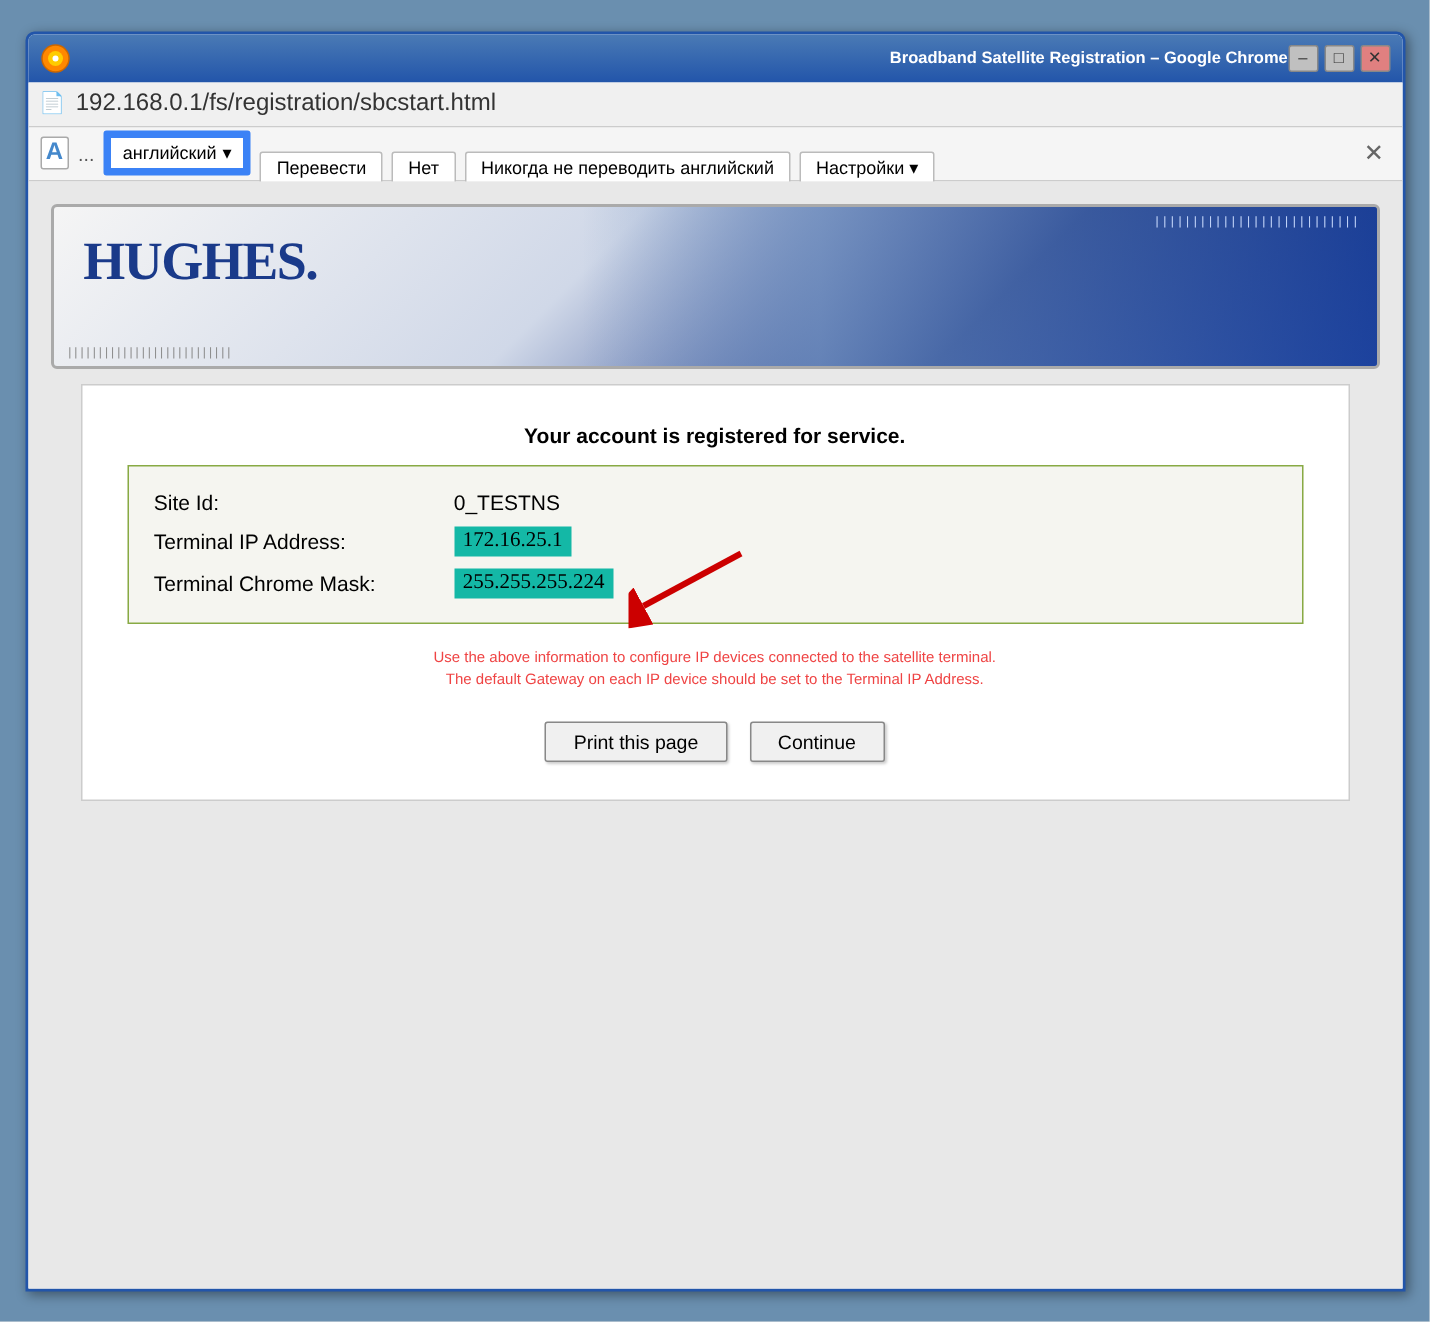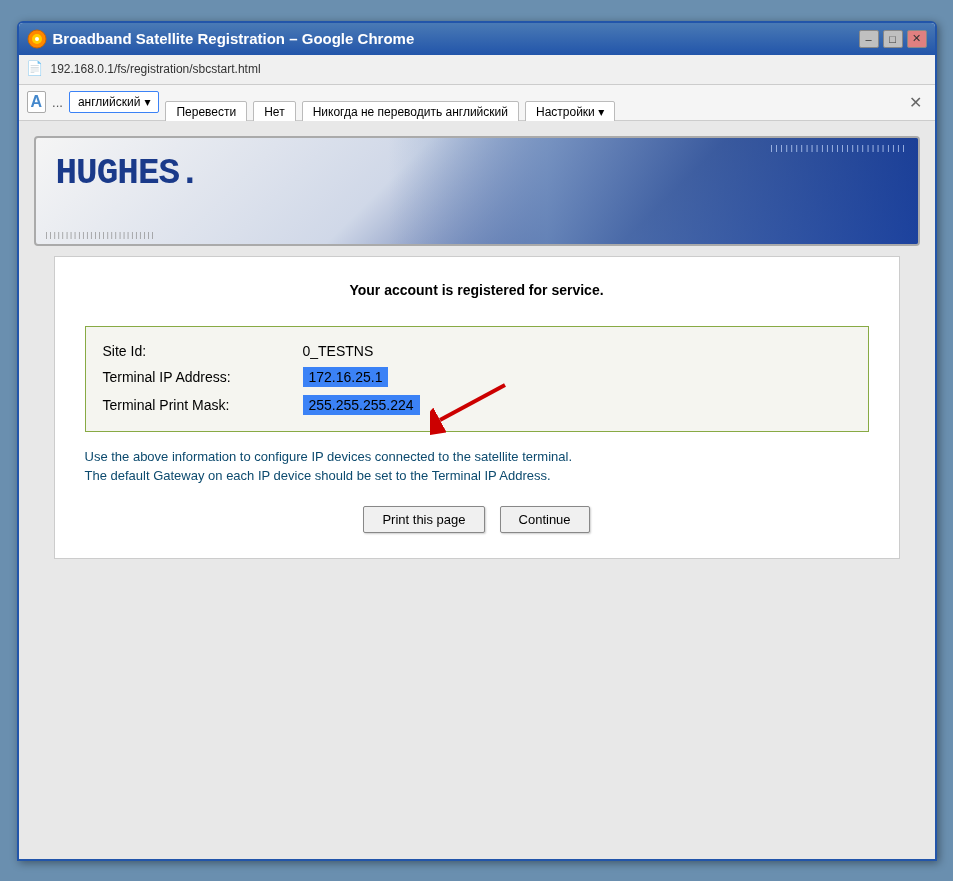--- a/index.html
+++ b/index.html
@@ -38,24 +38,25 @@
 
     .title-bar-icon {
       width: 20px;
       height: 20px;
       margin-right: 6px;
       flex-shrink: 0;
     }
 
     .title-bar-title {
       color: white;
-      font-size: 15px;
+      font-size: 11px;
       font-weight: bold;
       flex: 1;
       white-space: nowrap;
+      text-align: right;
     }
 
     .title-bar-buttons {
       display: flex;
       gap: 4px;
     }
 
     .title-btn {
       width: 20px;
       height: 18px;
@@ -85,21 +86,21 @@
 
     .address-icon {
       width: 18px;
       height: 18px;
       margin-right: 6px;
       color: #666;
       font-size: 14px;
     }
 
     .address-text {
-      font-size: 12px;
+      font-size: 16px;
       color: #333;
       font-family: Arial, sans-serif;
     }
 
     
     .translation-bar {
       background: #f5f5f5;
       height: 36px;
       display: flex;
       align-items: center;
@@ -119,21 +120,21 @@
       background: #fff;
     }
 
     .translate-dots {
       font-size: 13px;
       color: #555;
     }
 
     .translate-lang {
       background: #fff;
-      border: 1px solid #3b82f6;
+      border: 5px solid #3b82f6;
       padding: 3px 8px;
       font-size: 12px;
       cursor: pointer;
       border-radius: 2px;
       display: flex;
       align-items: center;
       gap: 4px;
     }
 
     .translate-btn {
@@ -179,21 +180,21 @@
       padding: 15px 20px;
       margin-bottom: 0;
       position: relative;
       overflow: hidden;
     }
 
     .hughes-logo {
       font-size: 36px;
       font-weight: 900;
       color: #1a3a8a;
-      font-family: Liberation Mono, monospace;
+      font-family: Liberation Serif, serif;
       letter-spacing: -1px;
       position: relative;
       z-index: 1;
     }
 
     .banner-clouds {
       position: absolute;
       right: 0;
       top: 0;
       bottom: 0;
@@ -233,21 +234,21 @@
       font-weight: bold;
       text-align: center;
       margin-bottom: 15px;
       color: #000;
     }
 
     .reg-subtitle {
       font-size: 14px;
       font-weight: bold;
       text-align: center;
-      margin-bottom: 28px;
+      margin-bottom: 12px;
       color: #000;
     }
 
     
     .info-box {
       border: 1px solid #88aa44;
       background: #f5f5f0;
       padding: 12px 15px;
       margin-bottom: 10px;
     }
@@ -274,31 +275,33 @@
       font-weight: normal;
       width: 200px;
       color: #000;
     }
 
     .info-table tr td:last-child {
       color: #000;
     }
 
     .highlight-green {
-      background-color: #3b82f6;
+      background-color: #14b8a6;
       padding: 2px 6px;
       display: inline-block;
+      font-family: Liberation Serif, serif;
     }
 
     .description-text {
-      font-size: 13px;
-      color: #0c4a6e;
+      font-size: 10px;
+      color: #ef4444;
       line-height: 1.5;
       margin-top: 15px;
       margin-bottom: 20px;
+      text-align: center;
     }
 
     
     .button-row {
       display: flex;
       justify-content: center;
       gap: 15px;
       margin-top: 10px;
     }
 
@@ -391,21 +394,21 @@
             </tr>
             <tr>
               <td><span>Terminal IP Address:</span></td>
               <td>
                 <div class="svg-arrow-wrapper">
                   <span class="highlight-green">172.16.25.1</span>
                 </div>
               </td>
             </tr>
             <tr>
-              <td><span>Terminal Print Mask:</span></td>
+              <td><span>Terminal Chrome Mask:</span></td>
               <td>
                 <div style="position:relative;display:inline-block;">
                   <span class="highlight-green">255.255.255.224</span>
                   
                   <svg class="svg-arrow" width="80" height="60" viewBox="0 0 80 60">
                     <defs>
                       <marker id="arrowhead" markerWidth="10" markerHeight="7" refX="0" refY="3.5" orient="auto">
                         <polygon points="0 0, 10 3.5, 0 7" fill="#cc0000"></polygon>
                       </marker>
                     </defs>

